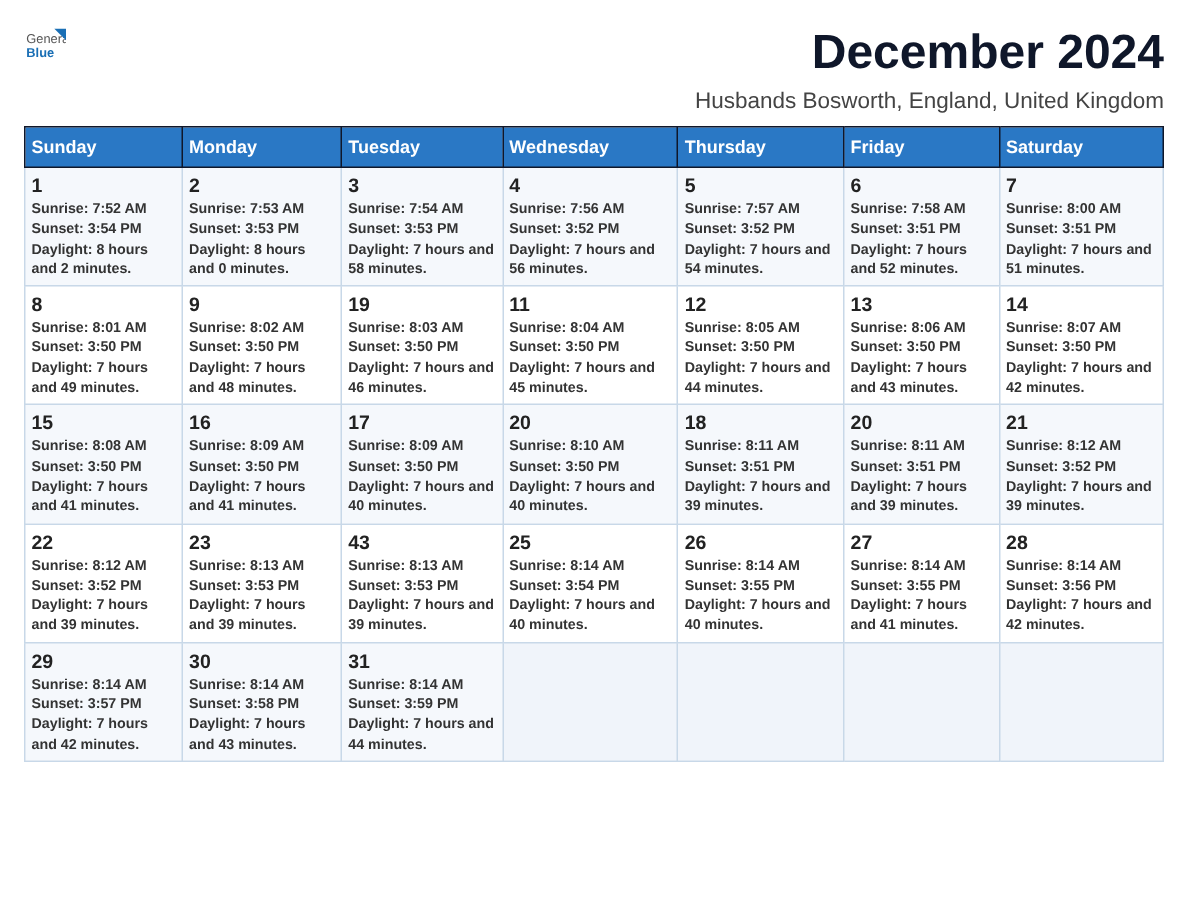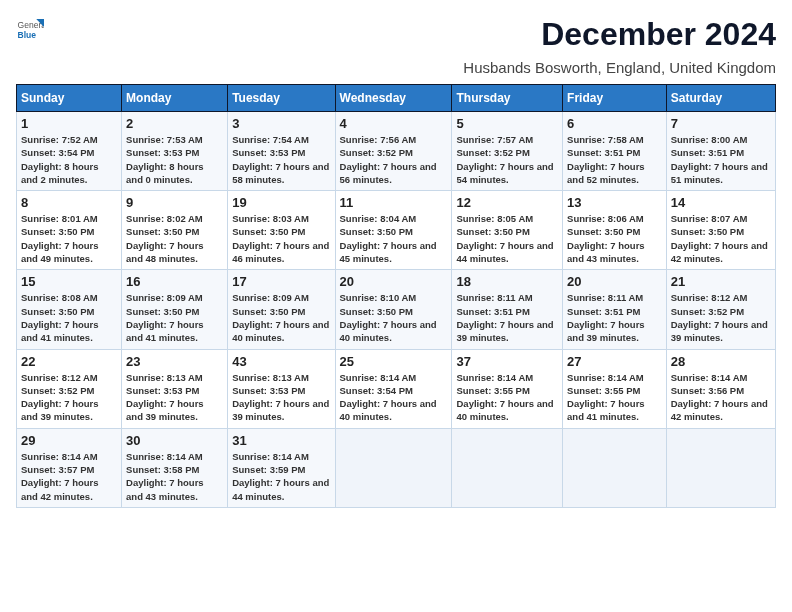--- a/index.html
+++ b/index.html
@@ -210,21 +210,21 @@
       </td>
         <td>
         <span class="day-number">43</span>
         <span class="day-info">Sunrise: 8:13 AM<br>Sunset: 3:53 PM<br>Daylight: 7 hours and 39 minutes.</span>
       </td>
         <td>
         <span class="day-number">25</span>
         <span class="day-info">Sunrise: 8:14 AM<br>Sunset: 3:54 PM<br>Daylight: 7 hours and 40 minutes.</span>
       </td>
         <td>
-        <span class="day-number">37</span>
+        <span class="day-number">26</span>
         <span class="day-info">Sunrise: 8:14 AM<br>Sunset: 3:55 PM<br>Daylight: 7 hours and 40 minutes.</span>
       </td>
         <td>
         <span class="day-number">27</span>
         <span class="day-info">Sunrise: 8:14 AM<br>Sunset: 3:55 PM<br>Daylight: 7 hours and 41 minutes.</span>
       </td>
         <td>
         <span class="day-number">28</span>
         <span class="day-info">Sunrise: 8:14 AM<br>Sunset: 3:56 PM<br>Daylight: 7 hours and 42 minutes.</span>
       </td>

